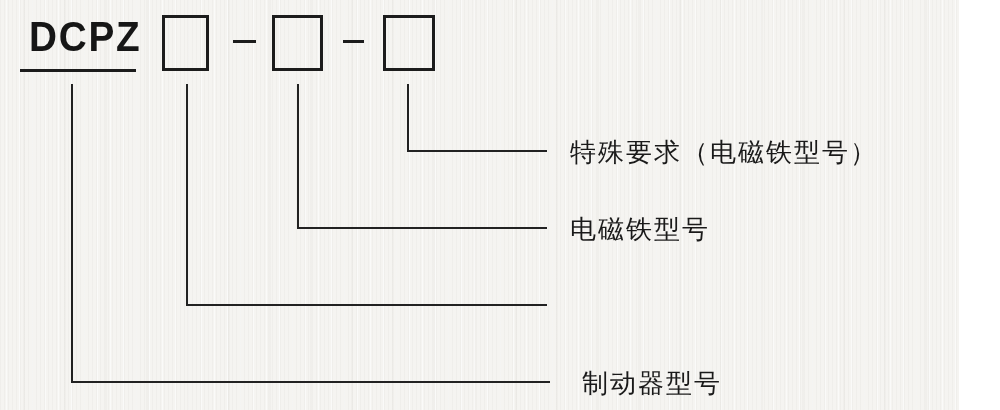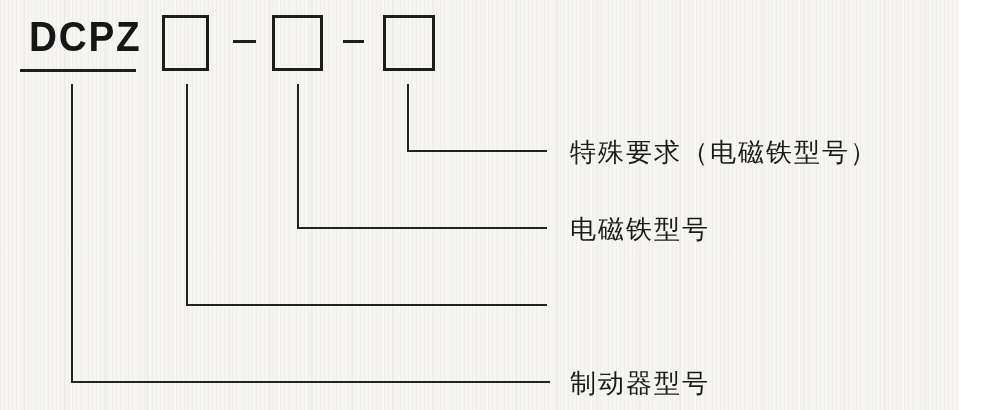--- a/index.html
+++ b/index.html
@@ -83,21 +83,21 @@
     left: 570px;
     font-size: 26px;
     line-height: 34px;
     letter-spacing: 2px;
     color: #1a1a1a;
     white-space: nowrap;
   }
   .l1 { top: 135px; }
   .l2 { top: 212px; }
   .l3 { top: 289px; }
-  .l4 { top: 366px; }
+  .l4 { top: 366px; margin-left: 12px; }
 </style>
 </head>
 <body>
 
 <div class="page">
 
   <div class="model">DCPZ</div>
 
   <div class="underline"></div>
 

